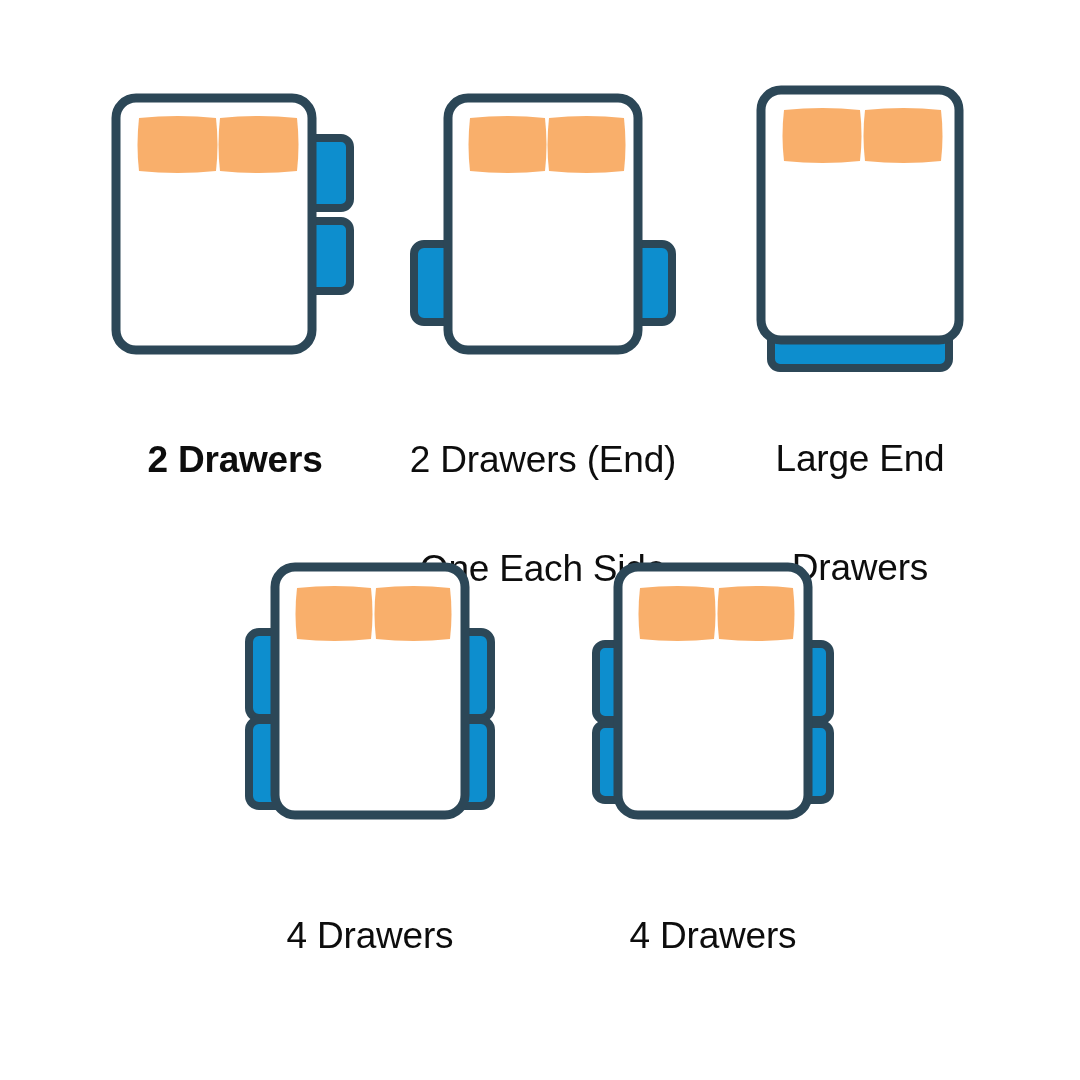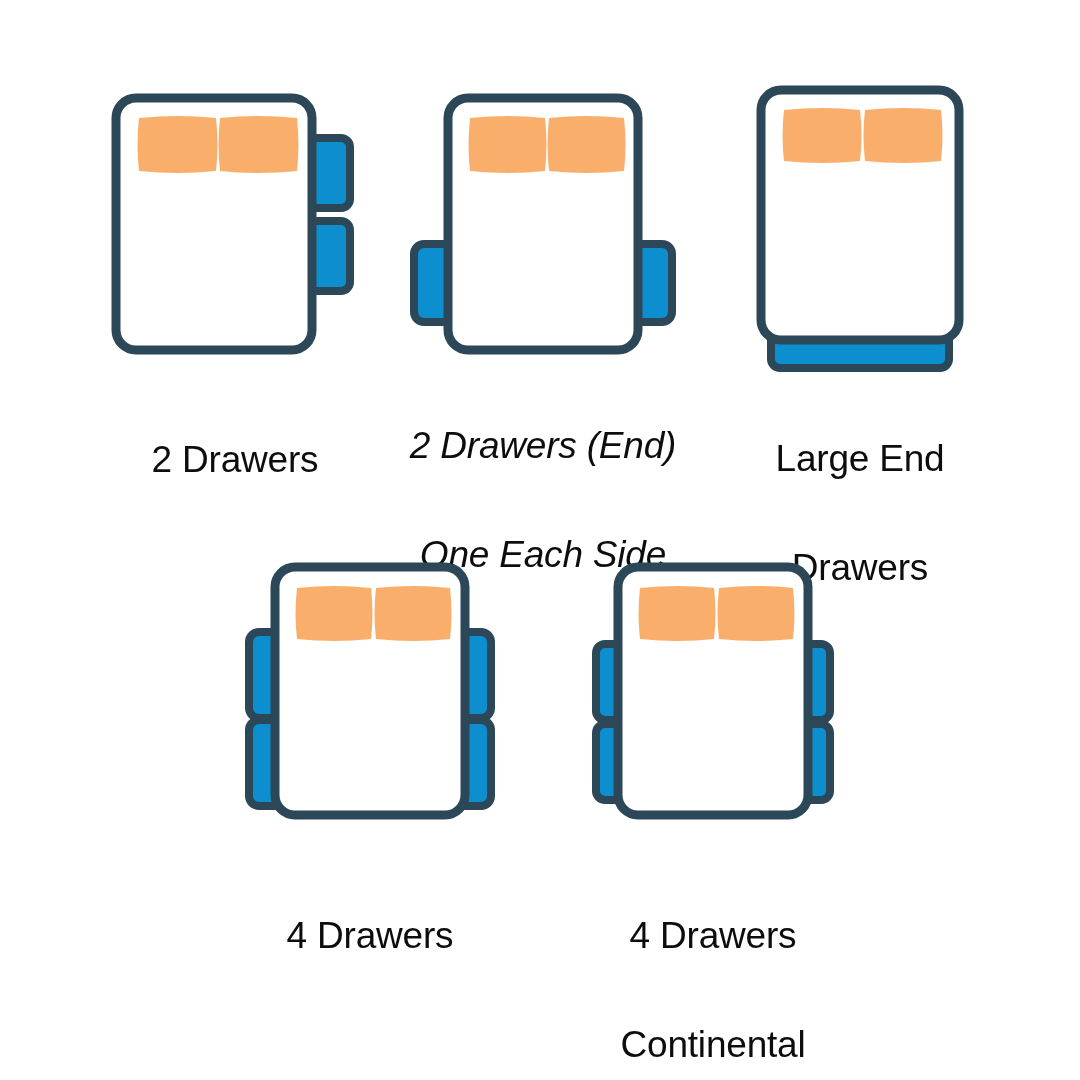--- a/index.html
+++ b/index.html
@@ -54,38 +54,38 @@
         <rect x="196" y="129" width="44" height="70" rx="9" ry="9" fill="#0D8ECE" stroke="#2C4757" stroke-width="8"></rect>
       </g>
 
       <rect x="6" y="6" width="196" height="252" rx="20" ry="20" fill="#ffffff" stroke="#2C4757" stroke-width="9"></rect>
 
       <g>
         <path d="M29 26 Q68 22 106 26 Q109 53 106 79 Q68 83 29 79 Q26 53 29 26 Z" fill="#F9AF6B"></path>
         <path d="M110 26 Q149 22 187 26 Q190 53 187 79 Q149 83 110 79 Q107 53 110 26 Z" fill="#F9AF6B"></path>
       </g>
     </svg>
-    <div class="caption" style="width:250px; left:0; top:286px;">
+    <div class="caption" style="width:250px; left:0; top:286px;font-weight:bold;">
       <span class="line">2 Drawers</span>
     </div>
   </div>
 
   <div class="bed-cell" style="left:408px; top:92px;">
     <svg class="bed-svg" width="270" height="275" viewBox="0 0 270 275">
       <g>
         <rect x="6" y="152" width="46" height="78" rx="10" ry="10" fill="#0D8ECE" stroke="#2C4757" stroke-width="8"></rect>
         <rect x="218" y="152" width="46" height="78" rx="10" ry="10" fill="#0D8ECE" stroke="#2C4757" stroke-width="8"></rect>
       </g>
       <rect x="40" y="6" width="190" height="252" rx="20" ry="20" fill="#ffffff" stroke="#2C4757" stroke-width="9"></rect>
       <g>
         <path d="M62 26 Q100 22 137 26 Q140 53 137 79 Q100 83 62 79 Q59 53 62 26 Z" fill="#F9AF6B"></path>
         <path d="M141 26 Q179 22 216 26 Q219 53 216 79 Q179 83 141 79 Q138 53 141 26 Z" fill="#F9AF6B"></path>
       </g>
     </svg>
-    <div class="caption" style="width:296px; left:-13px; top:272px;font-style:italic;">
+    <div class="caption" style="width:296px; left:-13px; top:286px;">
       <span class="line">2 Drawers (End)</span>
       <span class="line">One Each Side</span>
     </div>
   </div>
 
   <div class="bed-cell" style="left:755px; top:84px;">
     <svg class="bed-svg" width="210" height="290" viewBox="0 0 210 290">
       <rect x="16" y="240" width="178" height="44" rx="9" ry="9" fill="#0D8ECE" stroke="#2C4757" stroke-width="8"></rect>
       <rect x="6" y="6" width="198" height="250" rx="20" ry="20" fill="#ffffff" stroke="#2C4757" stroke-width="9"></rect>
       <g>
@@ -131,17 +131,16 @@
         <rect x="204" y="162" width="38" height="76" rx="9" ry="9" fill="#0D8ECE" stroke="#2C4757" stroke-width="8"></rect>
       </g>
       <rect x="30" y="5" width="190" height="248" rx="20" ry="20" fill="#ffffff" stroke="#2C4757" stroke-width="9"></rect>
       <g>
         <path d="M52 26 Q90 22 126 26 Q129 52 126 77 Q90 81 52 77 Q49 52 52 26 Z" fill="#F9AF6B"></path>
         <path d="M131 26 Q169 22 205 26 Q208 52 205 77 Q169 81 131 77 Q128 52 131 26 Z" fill="#F9AF6B"></path>
       </g>
     </svg>
     <div class="caption" style="width:250px; left:0; top:292px;">
       <span class="line">4 Drawers</span>
-      <span class="line">Continental</span>
     </div>
   </div>
 
 </div>
 
 </body></html>

